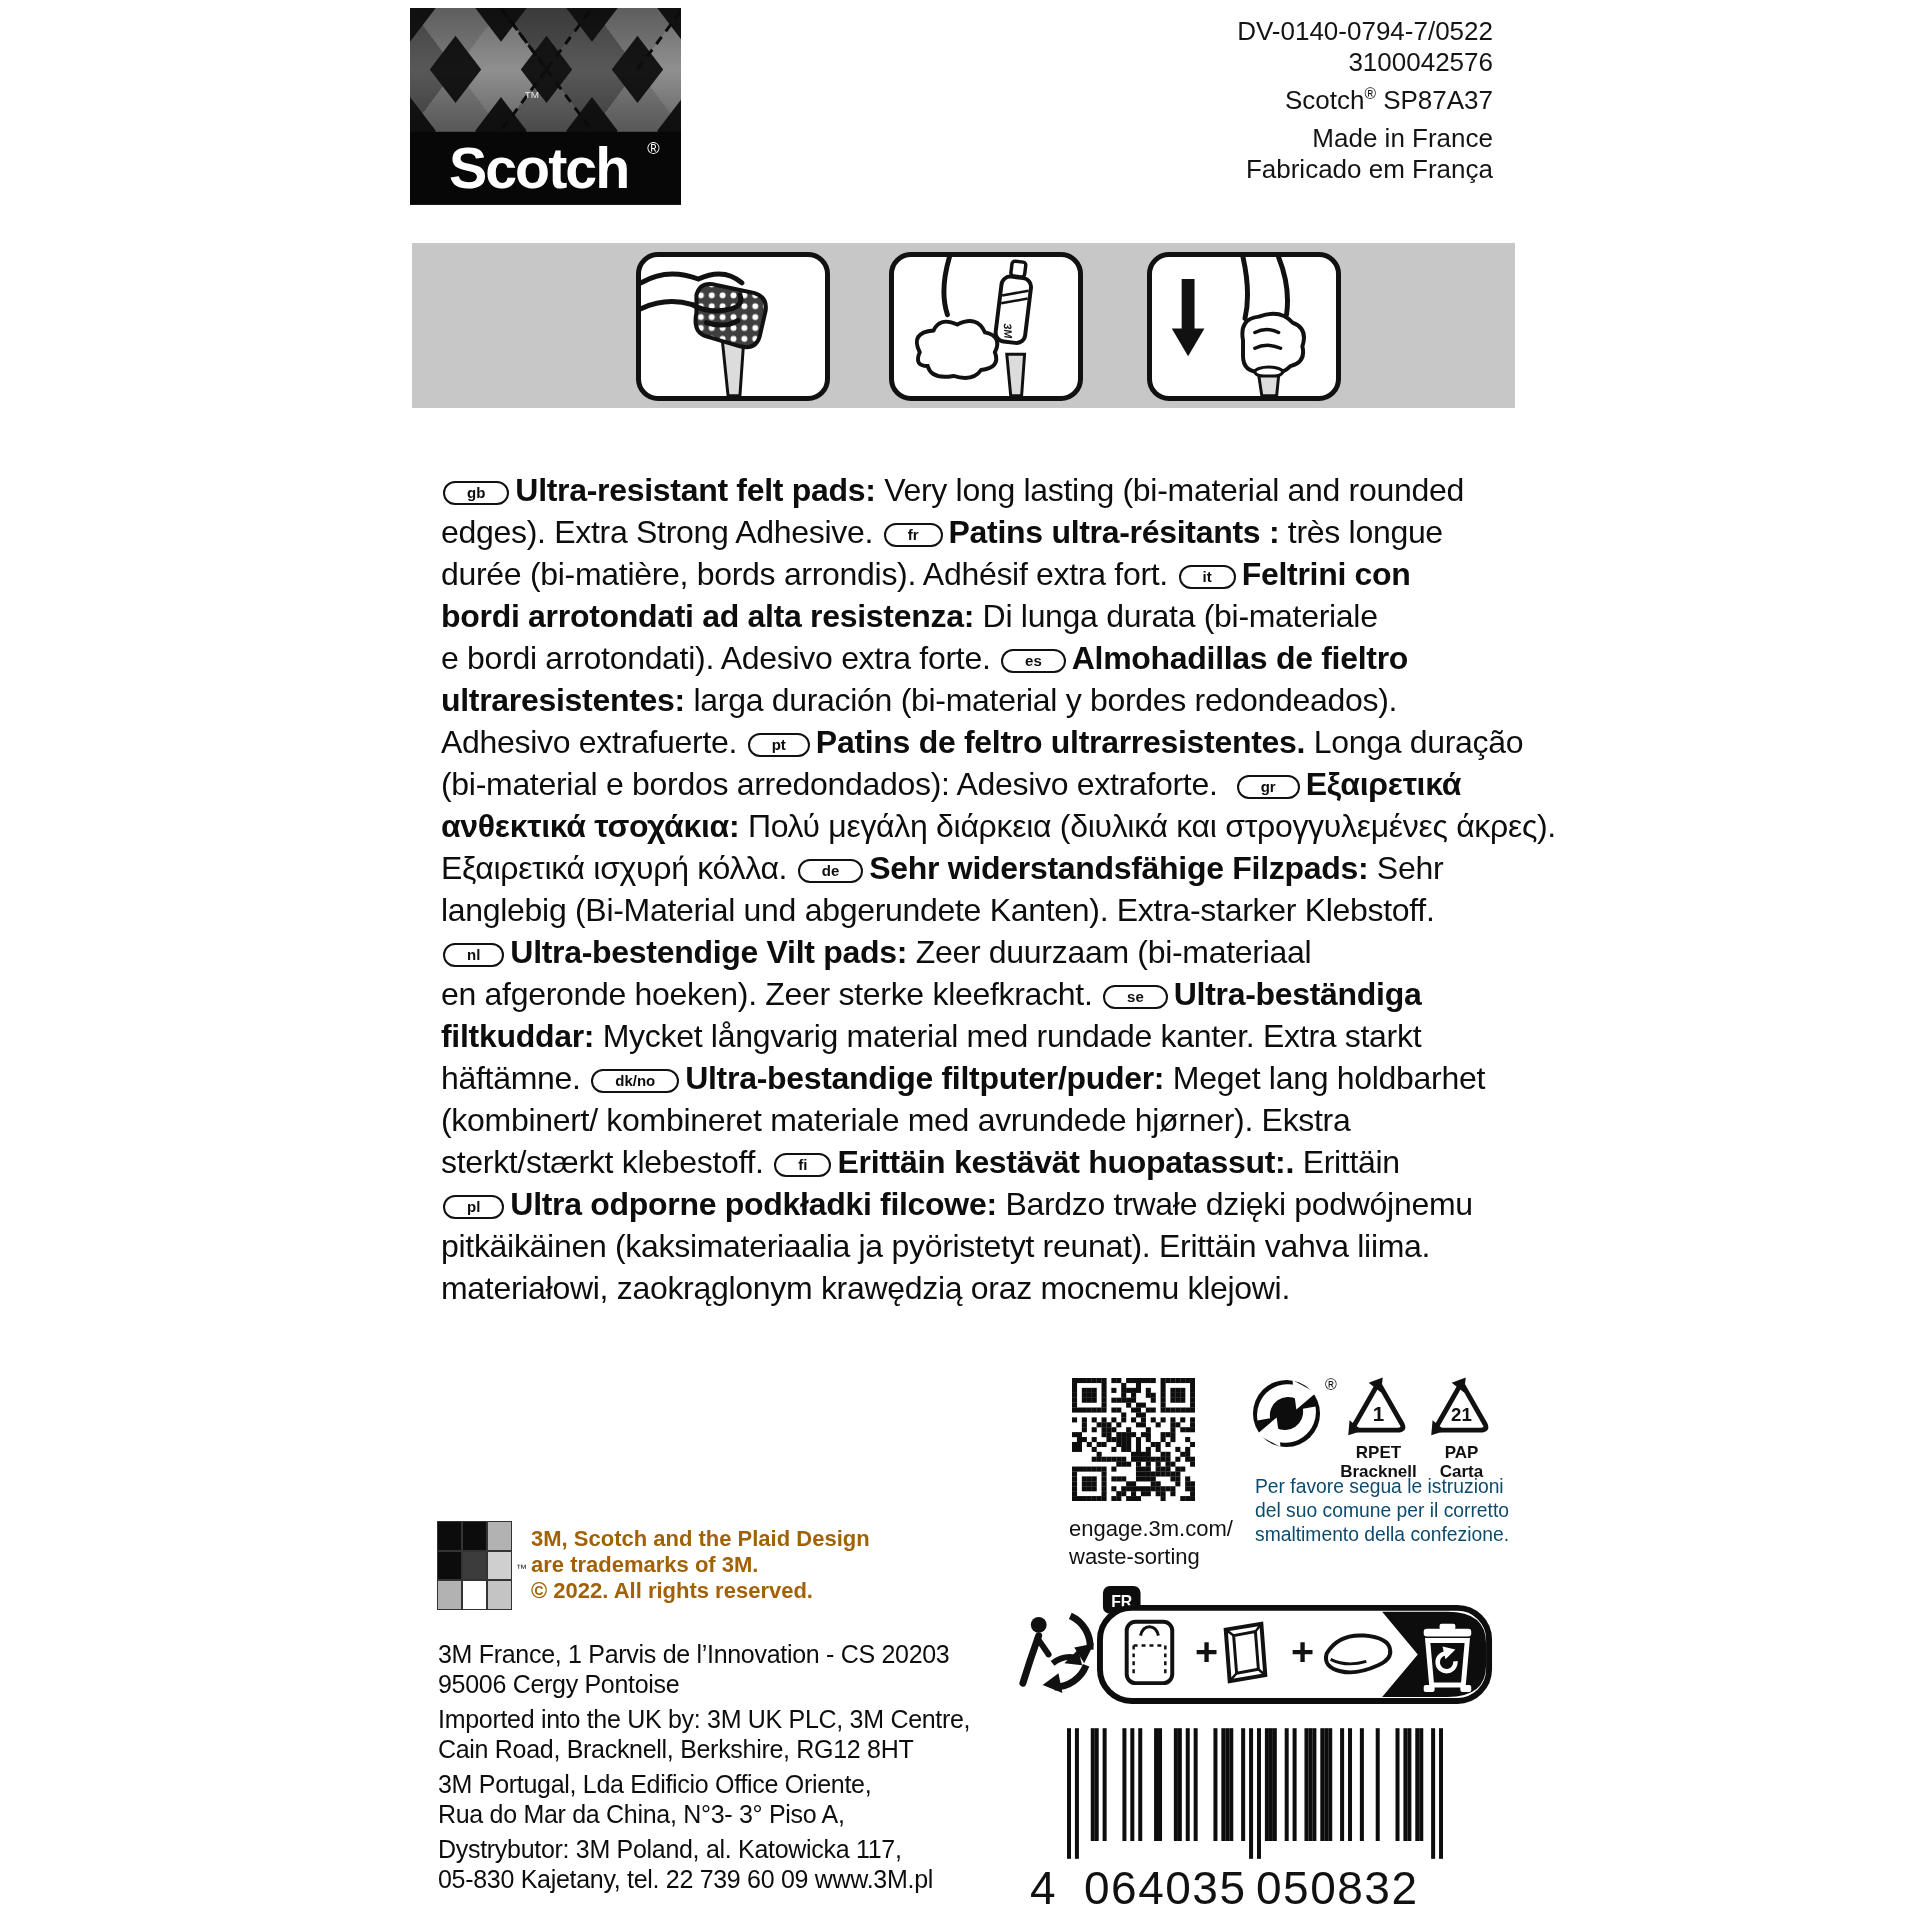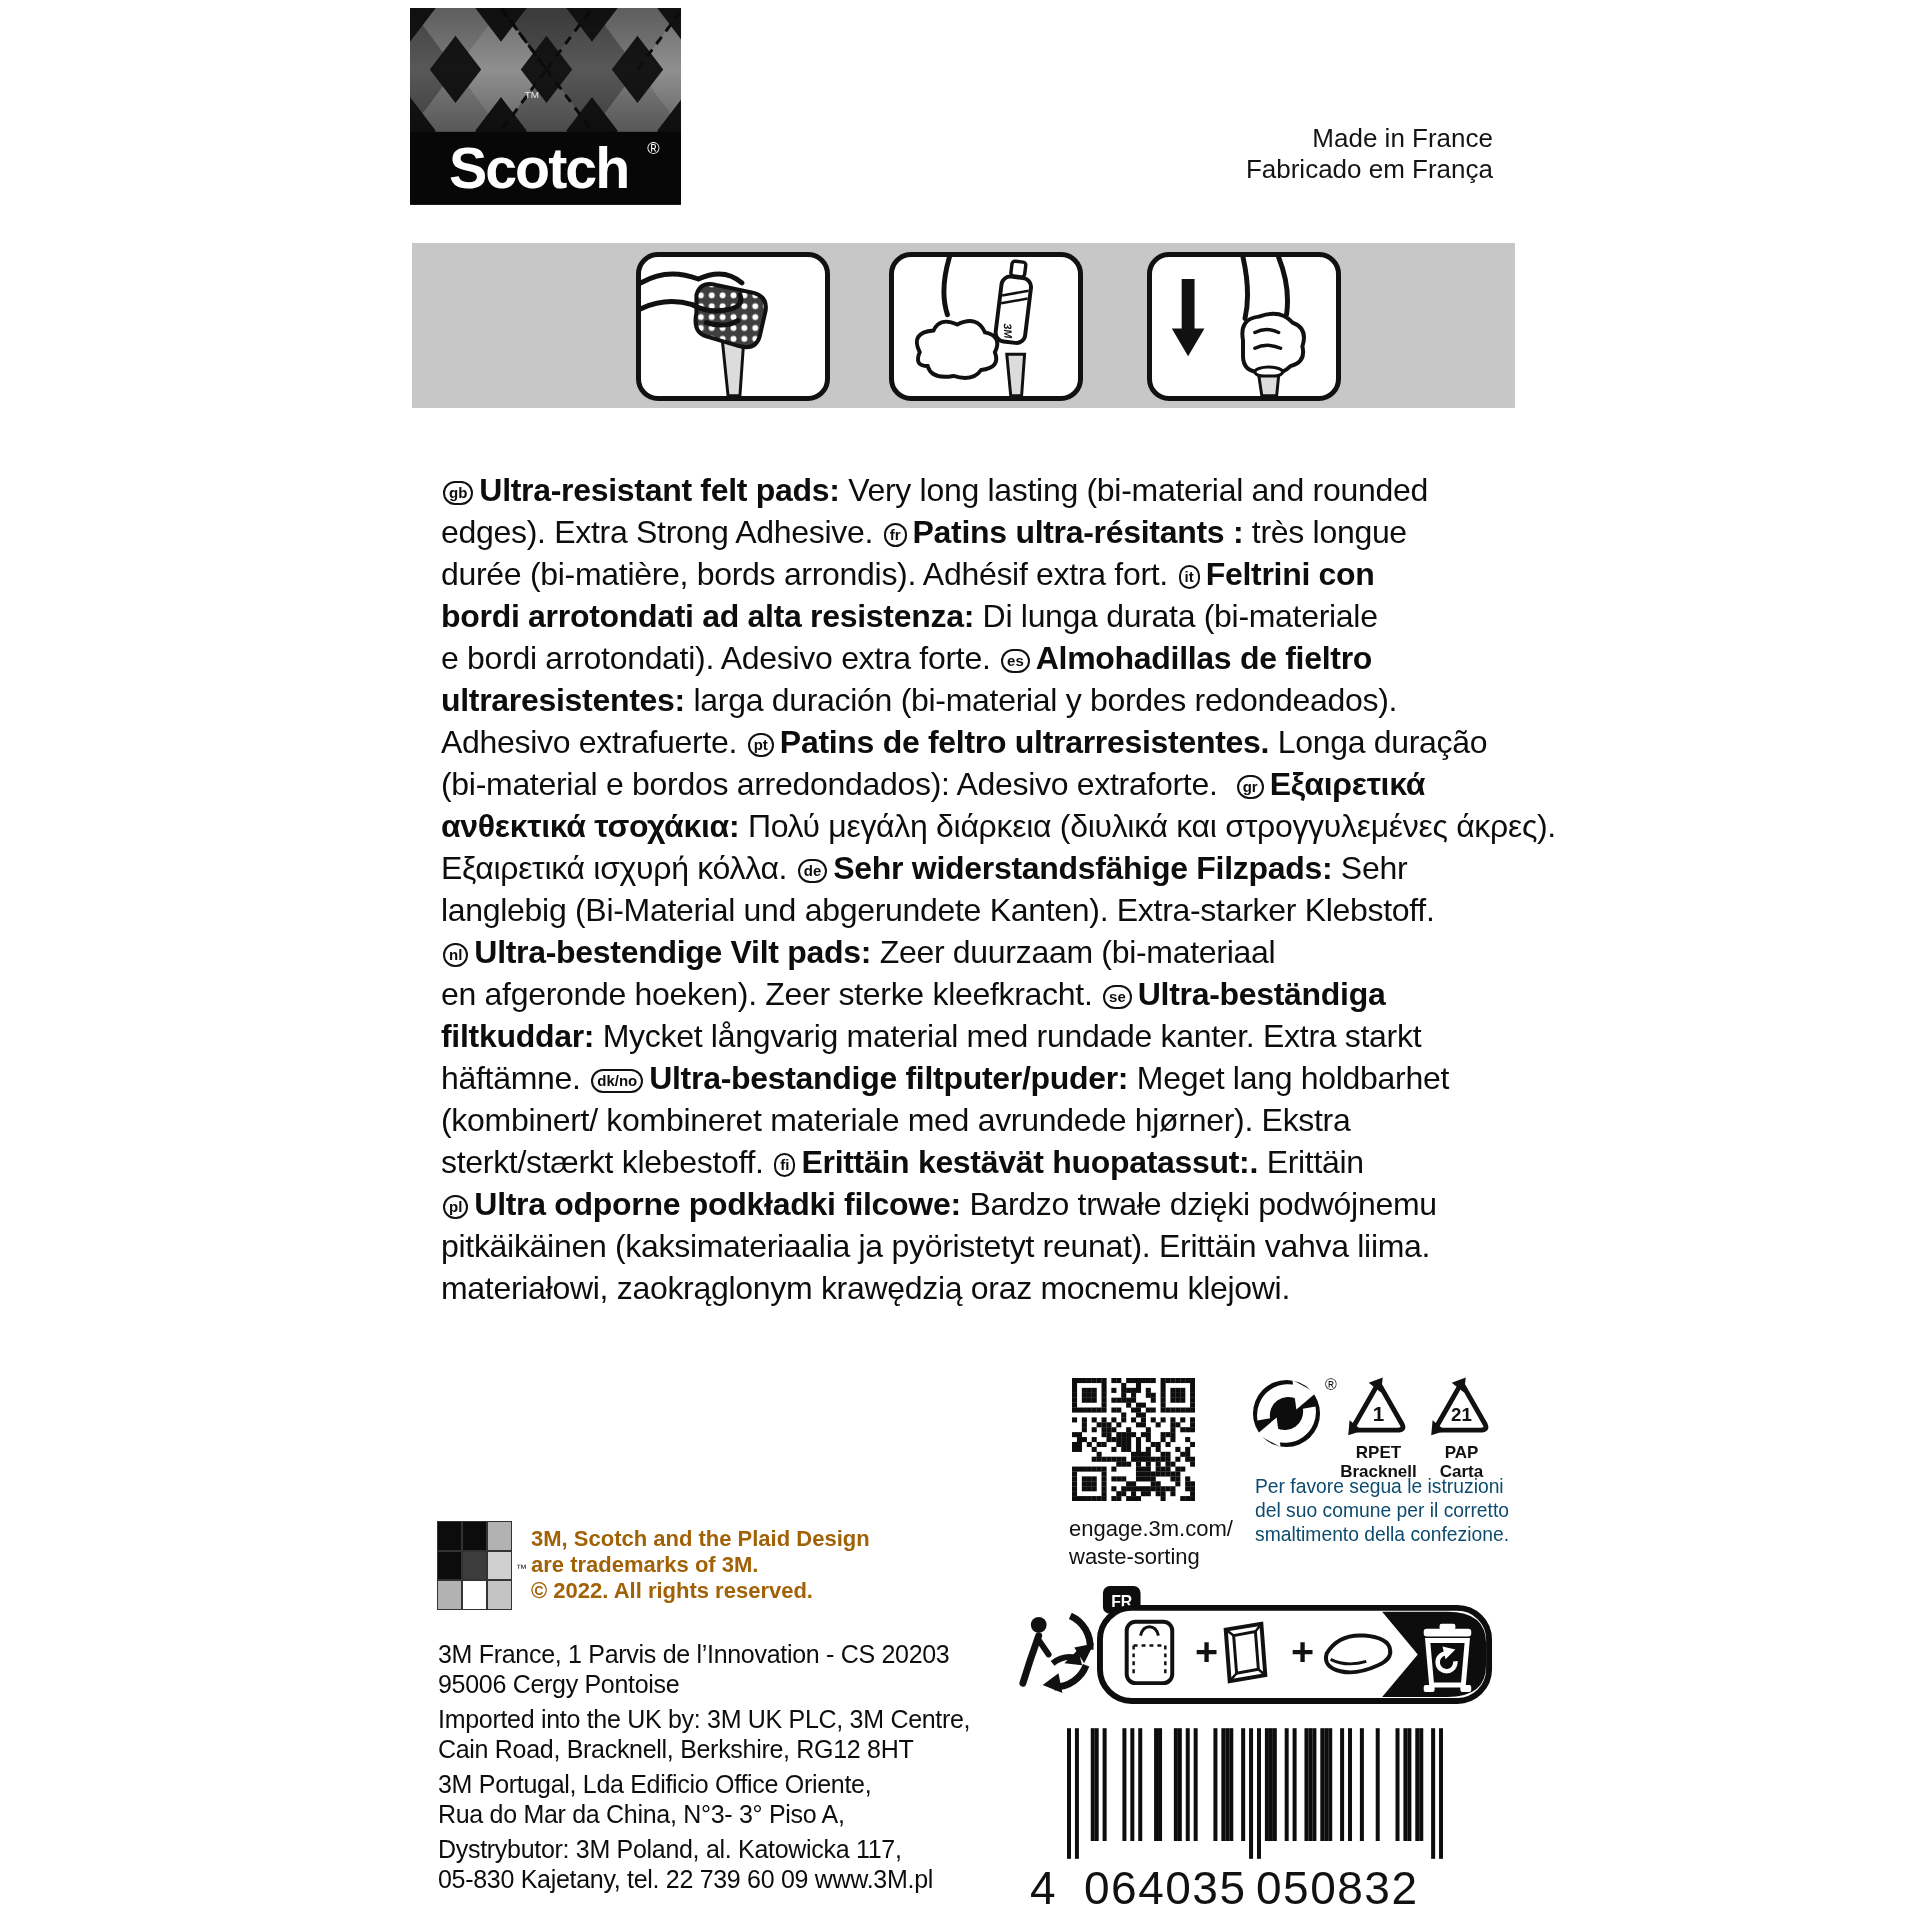--- a/index.html
+++ b/index.html
@@ -14,21 +14,21 @@
   sup{font-size:60%;}
   
   .banner{position:absolute;left:412px;top:243px;width:1103px;height:165px;}
   .card{position:absolute;top:9px;width:194px;height:149px;background:#fff;border:5px solid #111;border-radius:22px;box-sizing:border-box;overflow:hidden;}
   .card svg{display:block;}
   
   .desc{position:absolute;left:441px;top:469px;font-size:32px;letter-spacing:-0.3px;color:#0d0d0d;}
   .dline{white-space:pre;height:42px;line-height:42px;}
   .dline b{font-weight:700;}
   .lang{display:inline-block;vertical-align:3px;border:2.5px solid #111;border-radius:16px;
-        padding:0 4px;font-size:15px;font-weight:700;line-height:20px;margin:0 6px 0 2px;letter-spacing:0;}
+        padding:0 22px;font-size:15px;font-weight:700;line-height:20px;margin:0 6px 0 2px;letter-spacing:0;}
   
   .qr{position:absolute;left:1072px;top:1378px;}
   .qr-cap{position:absolute;left:1069px;top:1515px;font-size:22px;line-height:28px;color:#111;}
   .greendot{position:absolute;left:1251px;top:1378px;}
   .greendot-reg{position:absolute;left:1325px;top:1376px;font-size:16px;}
   .tri{position:absolute;top:1376px;width:87px;text-align:center;}
   .tri .lbl{font-size:17px;font-weight:700;line-height:18px;margin-top:1px;}
   .notice{position:absolute;left:1255px;top:1475px;font-size:19.3px;line-height:24px;color:#0c4a6e;}
   
   .plaidmark{position:absolute;left:438px;top:1522px;width:73px;height:87px;}
@@ -102,20 +102,25 @@
       </g>
       <rect x="0" y="0" width="274" height="125" fill="url(#shade)"></rect>
       <text x="116" y="91" font-size="10" fill="#e8e8e8" font-family="Liberation Sans, sans-serif">TM</text>
 
       <rect x="0" y="125" width="274" height="74" fill="#070707"></rect>
       <text x="130" y="182" text-anchor="middle" font-size="58" font-weight="bold" letter-spacing="-2" fill="#ffffff" font-family="Liberation Sans, sans-serif">Scotch</text>
       <text x="240" y="148" font-size="17" fill="#ffffff" font-family="Liberation Sans, sans-serif">®</text>
     </svg>
   </div>
 
+  <div class="codes">
+    <div>DV-0140-0794-7/0522</div>
+    <div>3100042576</div>
+    <div><span>Scotch</span><sup>®</sup><span> SP87A37</span></div>
+  </div>
   <div class="origin">
     <div>Made in France</div>
     <div>Fabricado em França</div>
   </div>
 
   <div class="banner" style="background:#c7c7c7;">
 
     <div class="card" style="left:224px;">
       <svg width="184" height="139" viewBox="0 0 186 140">
         <defs>

